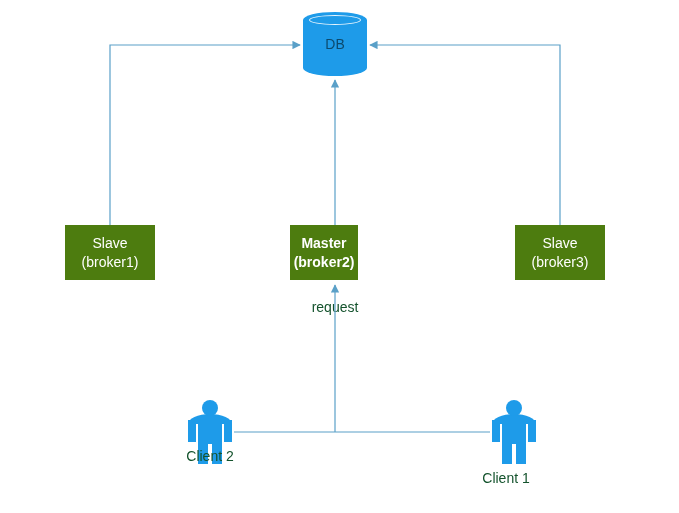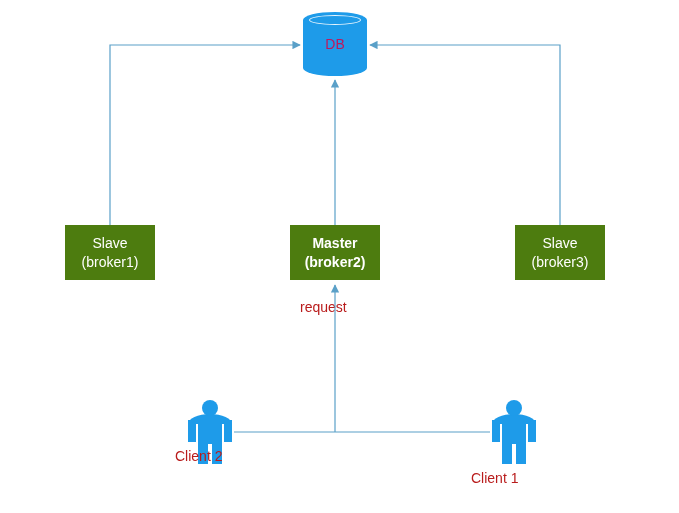--- a/index.html
+++ b/index.html
@@ -76,27 +76,28 @@
     height: 16px;
     border-radius: 50%;
     background: #1e9be9;
   }
   .db-label {
     position: absolute;
     left: 0;
     top: 24px;
     width: 64px;
     text-align: center;
-    color: #be185d;
+    color: #0c4a6e;
     font-size: 14px;
   }
   .text-label {
     position: absolute;
     font-size: 14px;
-    color: #b91c1c;
+    color: #14532d;
+    text-align: center;
   }
   .person {
     position: absolute;
     width: 48px;
     height: 64px;
   }
   .person .head {
     position: absolute;
     left: 16px;
     top: 0;
@@ -174,21 +175,21 @@
   <div class="db-top-inner"></div>
   <div class="db-top-fill"></div>
   <div class="db-label">DB</div>
 </div>
 
 <div class="node-box" style="left:65px; top:225px; width:90px; height:55px;">
   <span>Slave</span>
   <span>(broker1)</span>
 </div>
 
-<div class="node-box master-box" style="left:290px; top:225px; width:90px; height:55px;">
+<div class="node-box master-box" style="left:290px; top:225px; width:68px; height:55px;">
   <span>Master</span>
   <span>(broker2)</span>
 </div>
 
 <div class="node-box" style="left:515px; top:225px; width:90px; height:55px;">
   <span>Slave</span>
   <span>(broker3)</span>
 </div>
 
 <div class="text-label" style="left:300px; top:299px; width:70px;">request</div>

